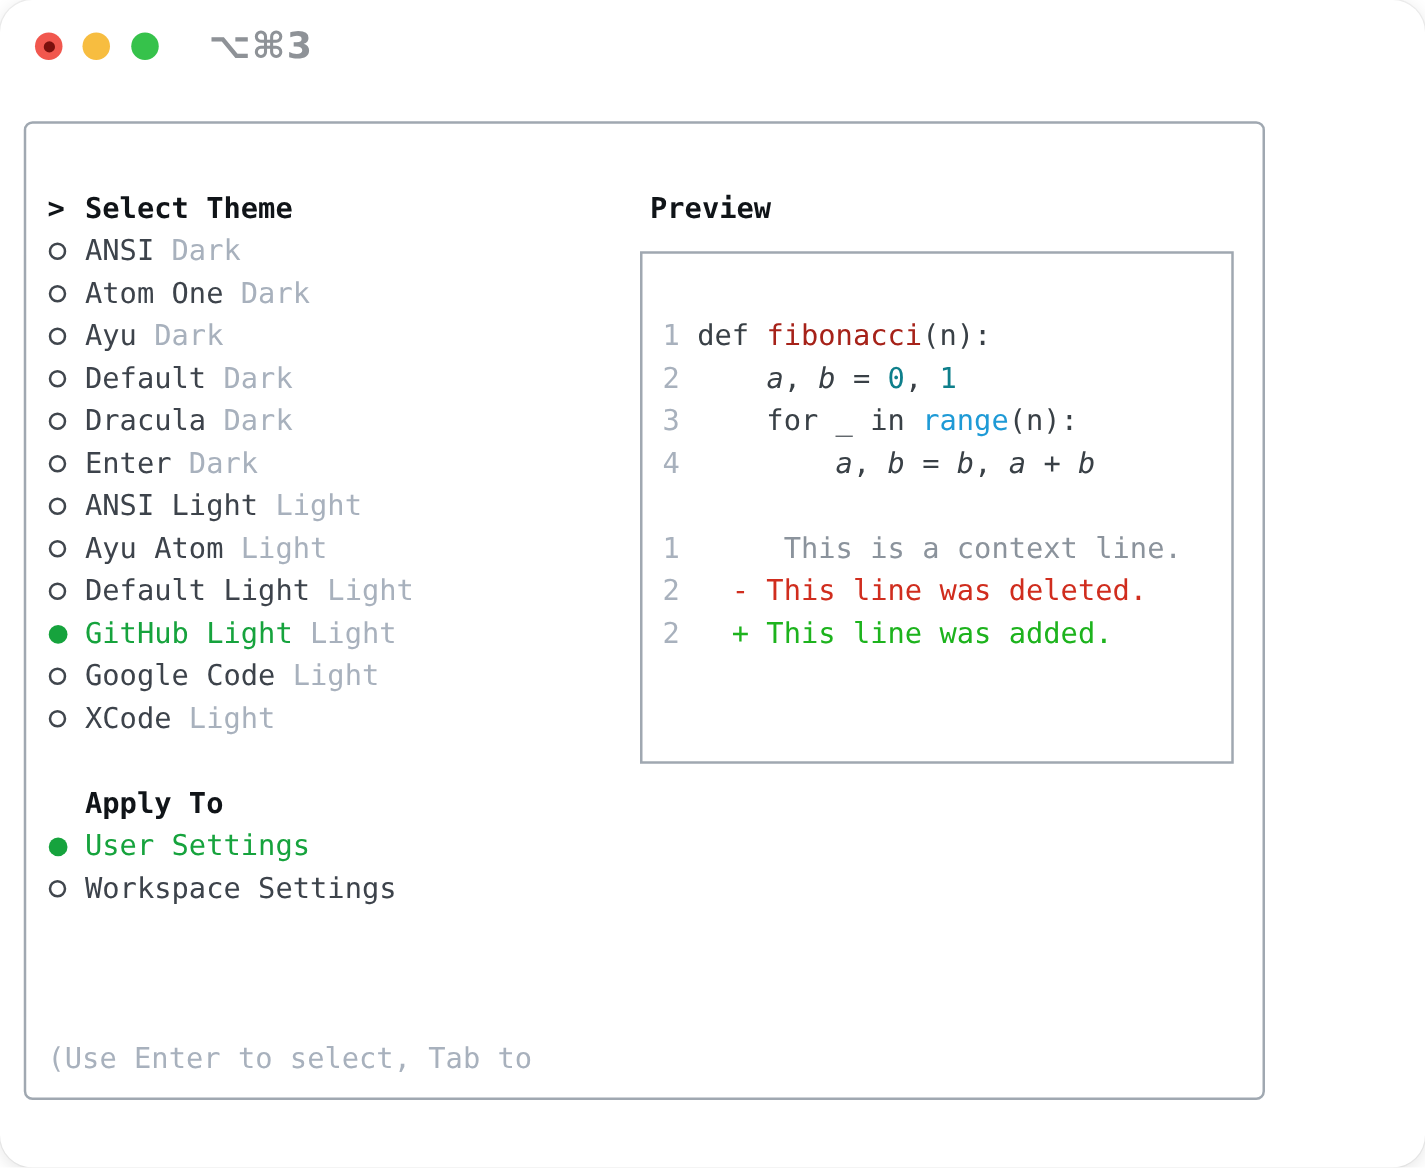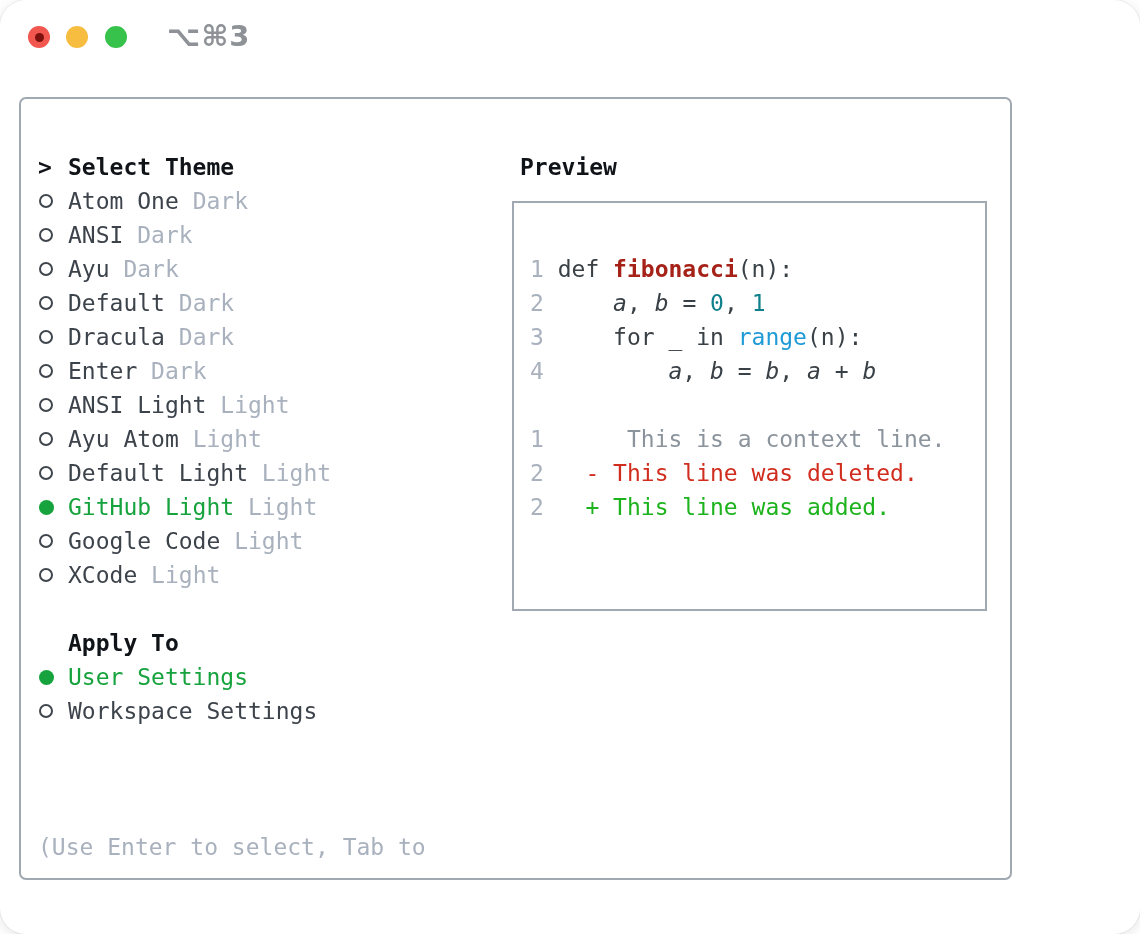--- a/index.html
+++ b/index.html
@@ -38,21 +38,21 @@
   .hint{font-size:23px;line-height:34px;color:var(--muted-gray);white-space:pre;}
   
   .right-title{position:absolute;left:499px;top:51px;height:34px;display:flex;align-items:center;}
   .preview-box{
     position:absolute;left:491px;top:102px;width:475px;height:410px;box-sizing:border-box;
     border:2px solid var(--border-gray);background:#fff;padding:49px 0 0 16px;overflow:hidden;
   }
   .pline{height:34px;line-height:34px;font-size:23px;white-space:pre;}
   .tk-ln{color:var(--muted-gray);}
   .tk-code{color:var(--code-text);}
-  .tk-fn{color:var(--function-red);font-weight:bold;}
+  .tk-fn{color:var(--function-red);}
   .tk-var{color:var(--code-text);font-style:italic;}
   .tk-num{color:var(--number-teal);}
   .tk-blue{color:var(--builtin-blue);}
   .tk-ctx{color:var(--context-gray);}
   .tk-del{color:var(--deleted-red);}
   .tk-add{color:var(--added-green);}
 </style>
 </head>
 <body>
 
@@ -69,22 +69,22 @@
 
   <div class="panel">
 
     <div class="left">
       <div class="row">
         <span class="bullet cursor">&gt;</span>
         <span class="hdr">Select Theme</span>
       </div>
 
       <div id="theme-list">
+          <div class="row"><span class="bullet"><span class="radio"></span></span><span class="itemtext"><span class="tname">ANSI</span><span class="tvariant"> Dark</span></span></div>
           <div class="row"><span class="bullet"><span class="radio"></span></span><span class="itemtext"><span class="tname">Atom One</span><span class="tvariant"> Dark</span></span></div>
-          <div class="row"><span class="bullet"><span class="radio"></span></span><span class="itemtext"><span class="tname">ANSI</span><span class="tvariant"> Dark</span></span></div>
           <div class="row"><span class="bullet"><span class="radio"></span></span><span class="itemtext"><span class="tname">Ayu</span><span class="tvariant"> Dark</span></span></div>
           <div class="row"><span class="bullet"><span class="radio"></span></span><span class="itemtext"><span class="tname">Default</span><span class="tvariant"> Dark</span></span></div>
           <div class="row"><span class="bullet"><span class="radio"></span></span><span class="itemtext"><span class="tname">Dracula</span><span class="tvariant"> Dark</span></span></div>
           <div class="row"><span class="bullet"><span class="radio"></span></span><span class="itemtext"><span class="tname">Enter</span><span class="tvariant"> Dark</span></span></div>
           <div class="row"><span class="bullet"><span class="radio"></span></span><span class="itemtext"><span class="tname">ANSI Light</span><span class="tvariant"> Light</span></span></div>
           <div class="row"><span class="bullet"><span class="radio"></span></span><span class="itemtext"><span class="tname">Ayu Atom</span><span class="tvariant"> Light</span></span></div>
           <div class="row"><span class="bullet"><span class="radio"></span></span><span class="itemtext"><span class="tname">Default Light</span><span class="tvariant"> Light</span></span></div>
           <div class="row"><span class="bullet"><span class="radio sel"></span></span><span class="itemtext"><span class="tname sel">GitHub Light</span><span class="tvariant"> Light</span></span></div>
           <div class="row"><span class="bullet"><span class="radio"></span></span><span class="itemtext"><span class="tname">Google Code</span><span class="tvariant"> Light</span></span></div>
           <div class="row"><span class="bullet"><span class="radio"></span></span><span class="itemtext"><span class="tname">XCode</span><span class="tvariant"> Light</span></span></div>

